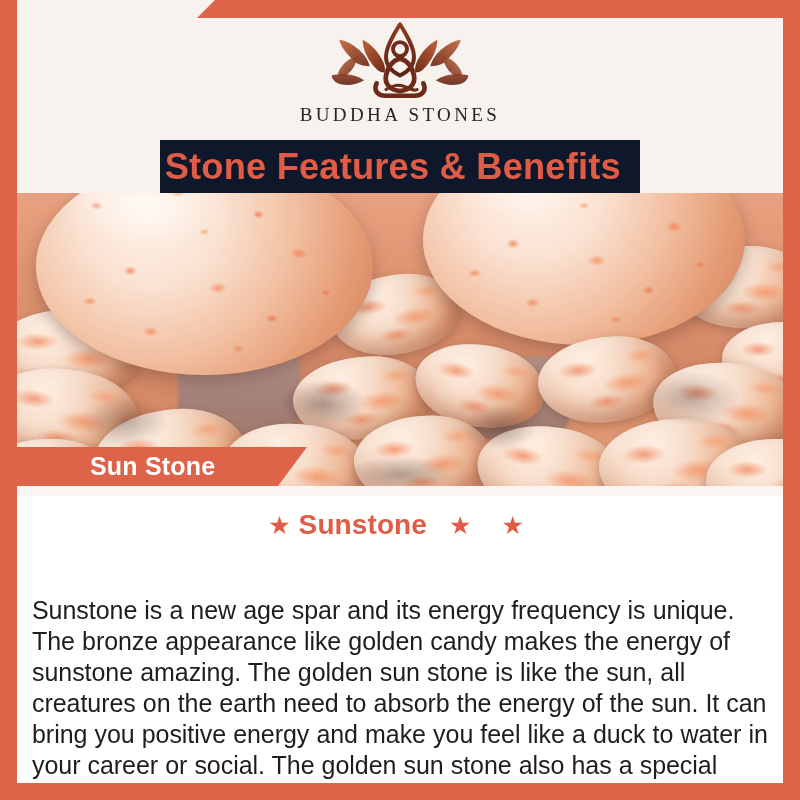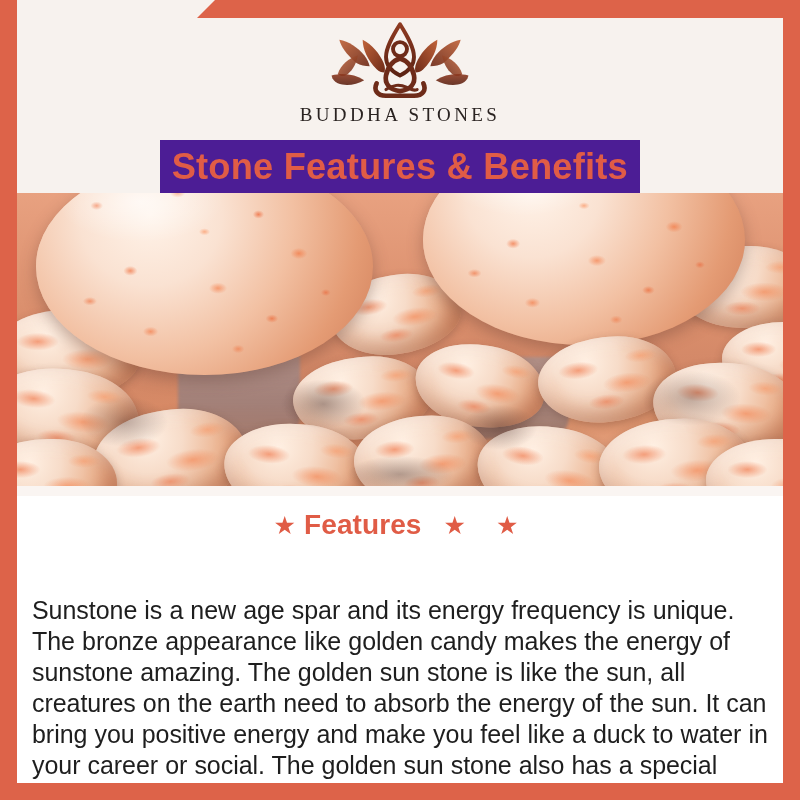--- a/index.html
+++ b/index.html
@@ -93,25 +93,24 @@
     text-align: center;
   }
 
   
   .title-band {
     position: absolute;
     left: 160px;
     top: 140px;
     width: 480px;
     height: 53px;
-    background: #4c1d95;
+    background: #0f172a;
     z-index: 3;
     display: flex;
     align-items: center;
-    justify-content: center;
   }
   .title-text {
     font-family: "Liberation Sans Narrow", "Liberation Sans", sans-serif;
     font-weight: bold;
     font-size: 37px;
     color: #E05C46;
     letter-spacing: 0.2px;
     white-space: nowrap;
     transform: scaleX(0.98);
   }
@@ -379,28 +378,31 @@
     <div class="stone" style="left:27%; top:79%; width:19%; height:31%; transform:rotate(5deg);"></div>
     <div class="stone" style="left:44%; top:76%; width:18%; height:30%; transform:rotate(-4deg);"></div>
     <div class="stone" style="left:60%; top:80%; width:19%; height:31%; transform:rotate(8deg);"></div>
     <div class="stone" style="left:76%; top:77%; width:20%; height:32%; transform:rotate(-3deg);"></div>
     <div class="stone" style="left:-5%; top:84%; width:18%; height:29%;"></div>
     <div class="stone" style="left:90%; top:84%; width:18%; height:29%;"></div>
 
     <div class="photo-shadows"></div>
   </div>
 
+  <div class="stone-banner">
+    <span class="stone-banner-text">Sun Stone</span>
+  </div>
 
   <div class="panel">
     <div class="panel-topstrip"></div>
 
     <div class="benefits">
       <div class="benefit">
         <span class="star">★</span>
-        <span class="blabel">Features</span>
+        <span class="blabel">Sunstone</span>
       </div>
       <div class="benefit">
         <span class="star">★</span>
       </div>
       <div class="benefit">
         <span class="star">★</span>
       </div>
     </div>
 
     <p class="description">Sunstone is a new age spar and its energy frequency is unique. The bronze appearance like golden candy makes the energy of sunstone amazing. The golden sun stone is like the sun, all creatures on the earth need to absorb the energy of the sun. It can bring you positive energy and make you feel like a duck to water in your career or social. The golden sun stone also has a special fortune-raising energy, which can remove all unclean things, and has the effect of warding off evil spirits.</p>

